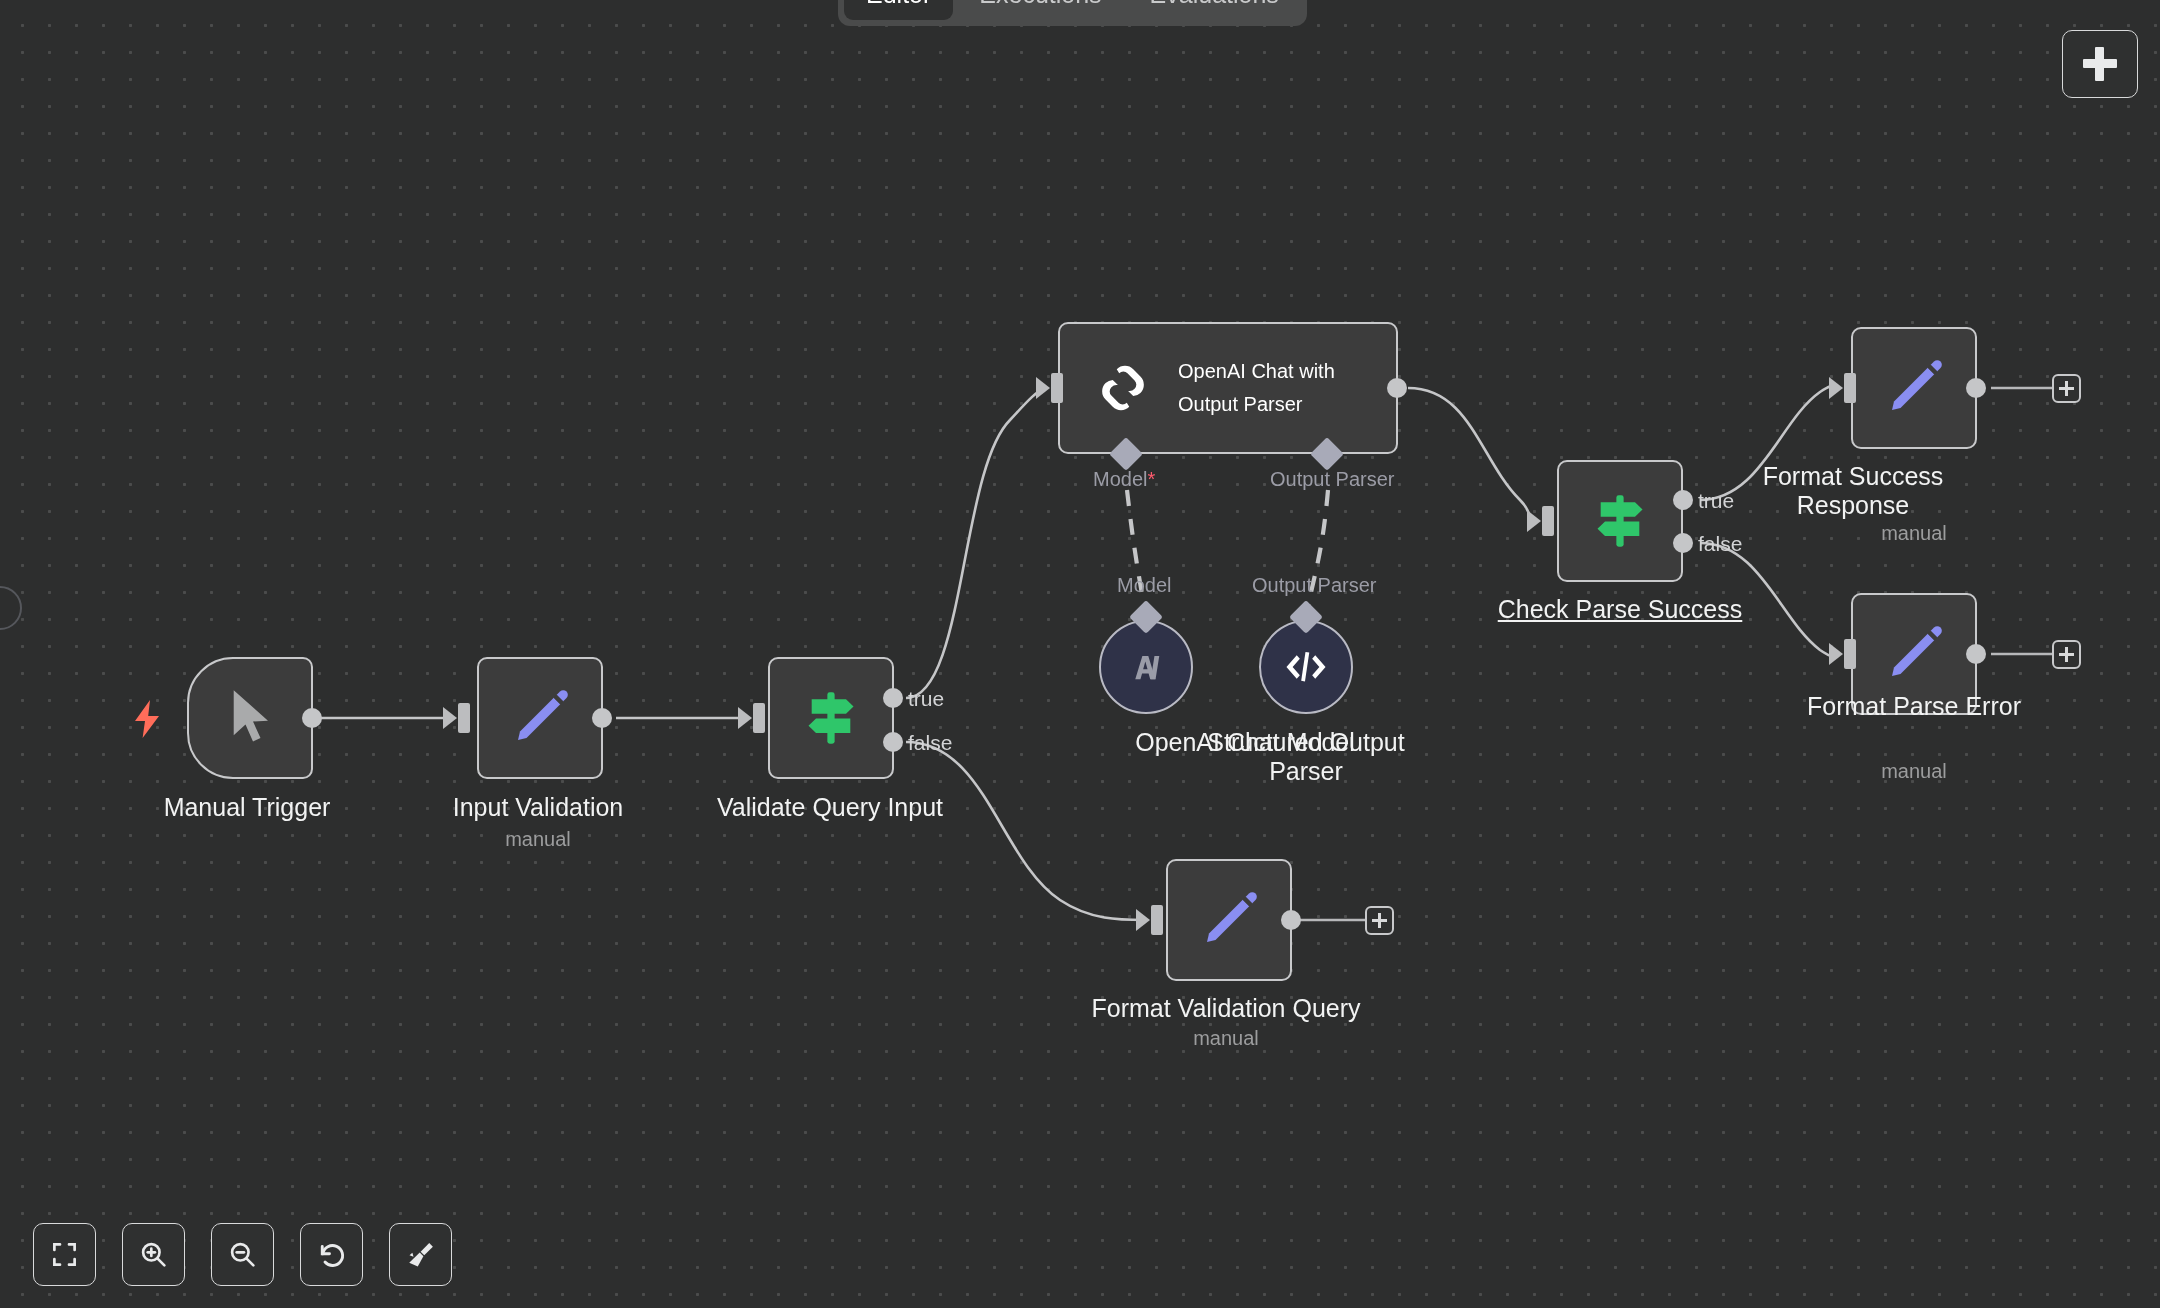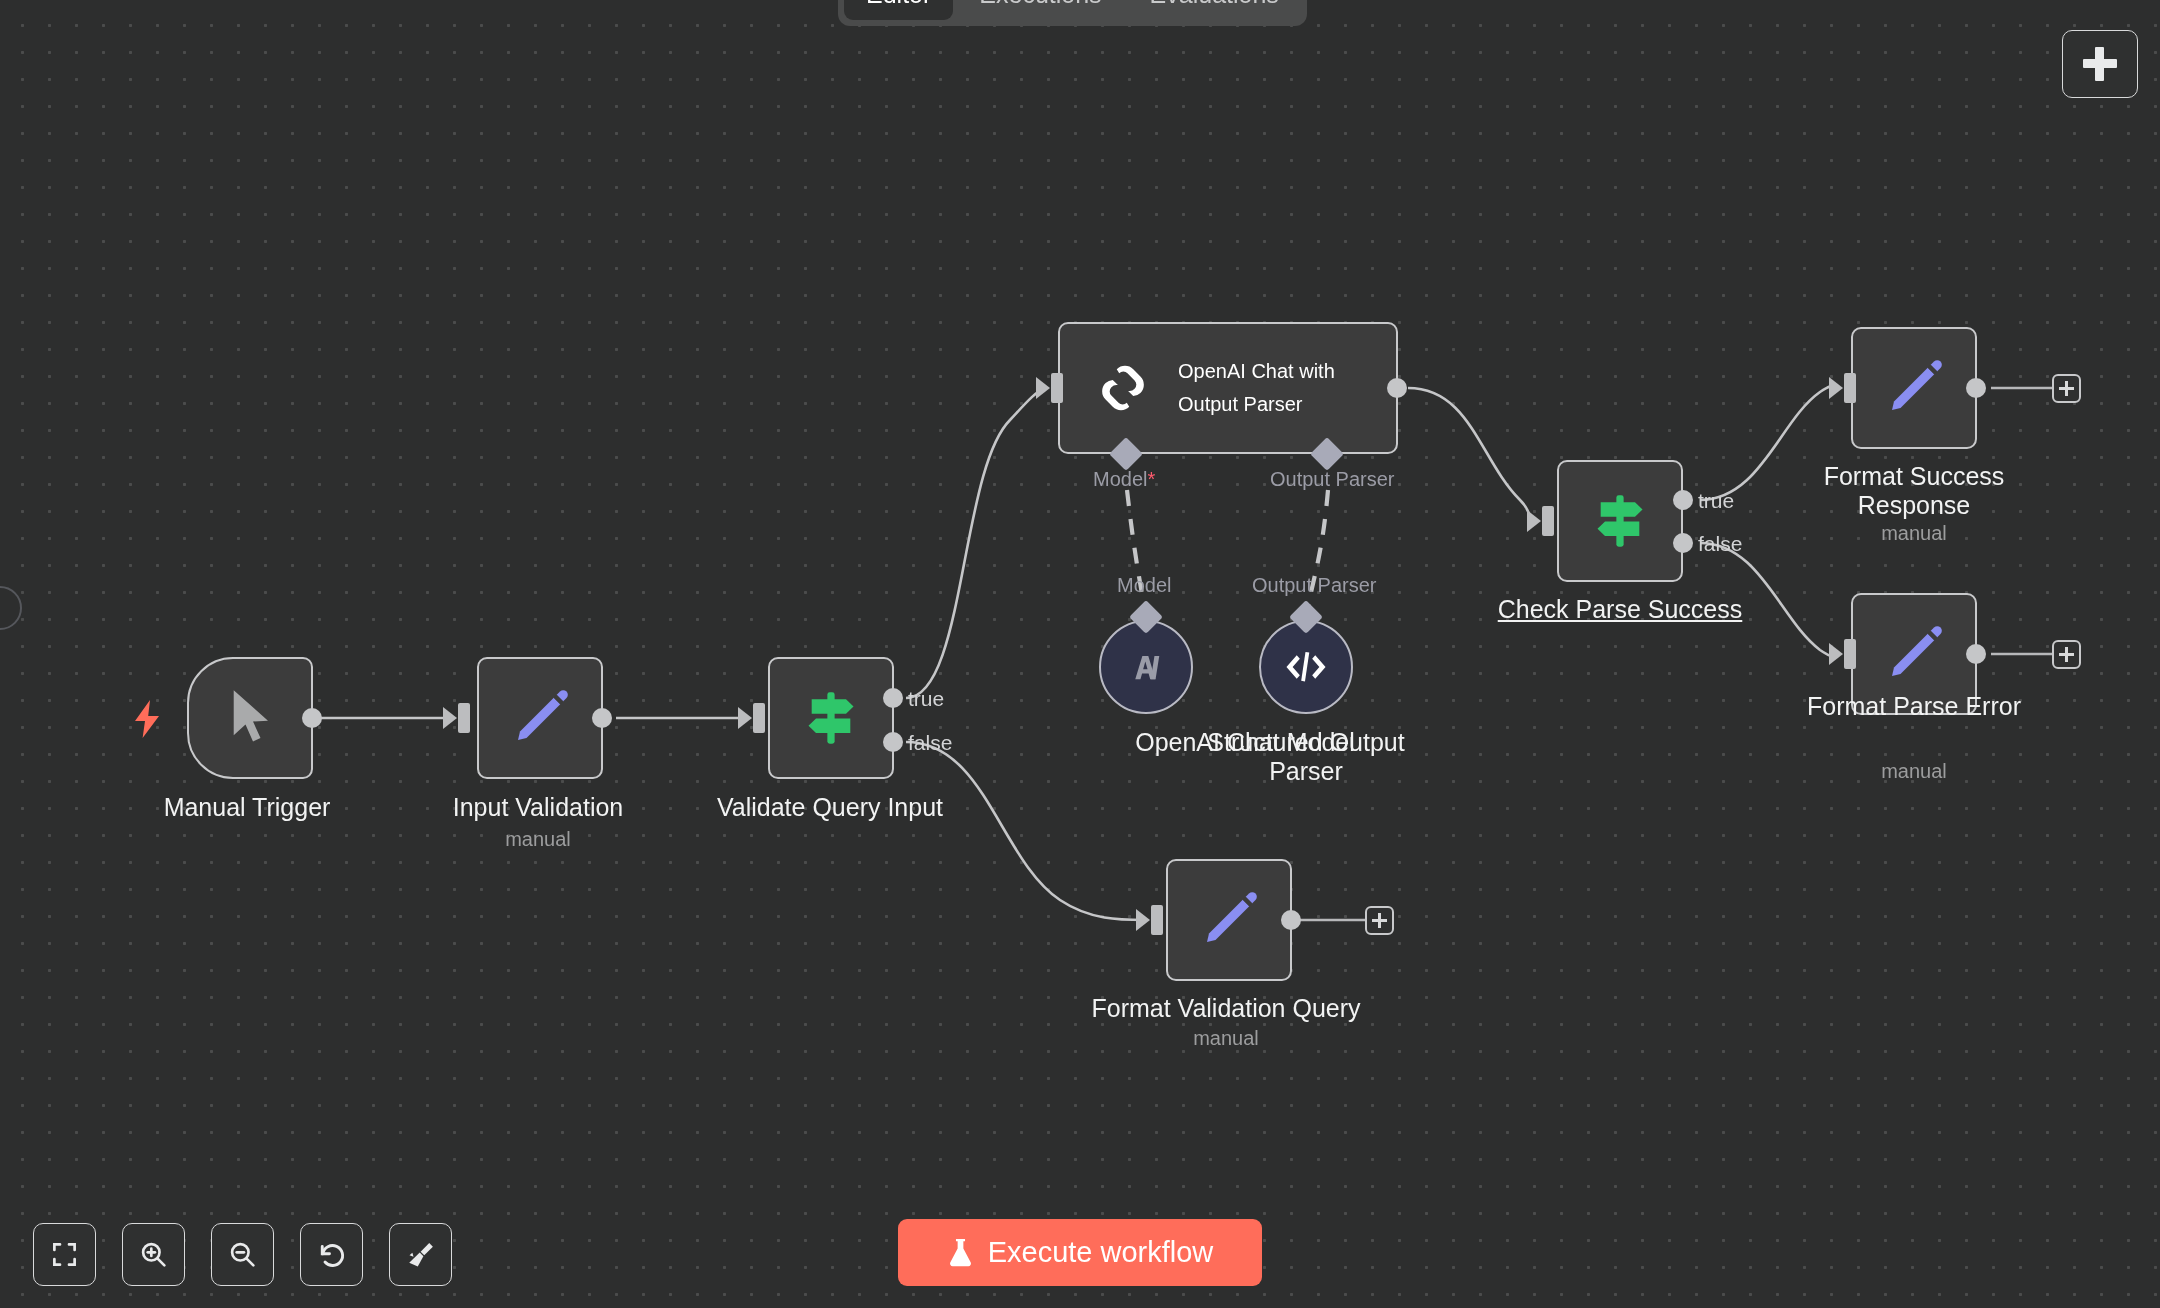--- a/index.html
+++ b/index.html
@@ -404,21 +404,21 @@
           <path d="M3.2 20.8 L6.6 20 L20.1 6.5 L17.5 3.9 L4 17.4 Z" fill="#8a8ef2"></path>
           <path d="M18.6 2.8 L21.2 5.4 L22.6 4 A1.85 1.85 0 0 0 22.6 1.4 L22.6 1.4 A1.85 1.85 0 0 0 20 1.4 Z" fill="#8a8ef2"></path>
           <path d="M17.5 3.9 L20.1 6.5 L21.3 5.3 L18.7 2.7 Z" fill="#3c3c3c"></path>
         </svg>
       </span>
     </div>
     <span class="port-dot" style="left:1966px; top:378px;"></span>
     <span class="plus-stub" style="left:2052px; top:374px;">
       <span class="g"></span>
     </span>
-    <span class="node-label wrap" style="left:1914px; top:462px; width:220px;text-align:center;">Format Success Response</span>
+    <span class="node-label wrap" style="left:1853px; top:462px; width:220px;text-align:center;">Format Success Response</span>
     <span class="node-sublabel" style="left:1914px; top:522px;">manual</span>
   </div>
 
   <div class="node">
     <span class="port-arrow" style="left:1829px; top:643px;"></span>
     <span class="port-in" style="left:1844px; top:639px;"></span>
     <div class="node-box" style="left:1851px; top:593px; width:126px; height:122px; justify-content:center;">
       <span>
         <svg width="60" height="60" viewBox="0 0 24 24">
           <path d="M3.2 20.8 L6.6 20 L20.1 6.5 L17.5 3.9 L4 17.4 Z" fill="#8a8ef2"></path>
@@ -503,24 +503,14 @@
         <svg width="30" height="30" viewBox="0 0 24 24">
           <path d="M18.6 2.4 L21.5 5.3 L14.6 12.2 L11.7 9.3 Z" fill="#e9eaeb"></path>
           <path d="M11.0 10.0 L13.9 12.9 L9.4 21.2 L2.6 18.2 Z" fill="#e9eaeb"></path>
           <path d="M2.8 12.1 L6.0 13.4 L5.1 10.1 Z" fill="#e9eaeb"></path>
         </svg>
       </span>
     </div>
 
   </div>
 
-  <div id="execute-btn">
-    <span>
-      <svg width="27" height="31" viewBox="0 0 22 26">
-        <path d="M7.2 1.6 L14.8 1.6 L14.8 3.6 L13.4 3.6 L13.4 9.6 L19.6 21.4
-                 A2.3 2.3 0 0 1 17.6 24.6 L4.4 24.6 A2.3 2.3 0 0 1 2.4 21.4
-                 L8.6 9.6 L8.6 3.6 L7.2 3.6 Z" fill="#ffffff"></path>
-      </svg>
-    </span>
-    <span>Execute workflow</span>
-  </div>
 
 </div>
 
 </body></html>

